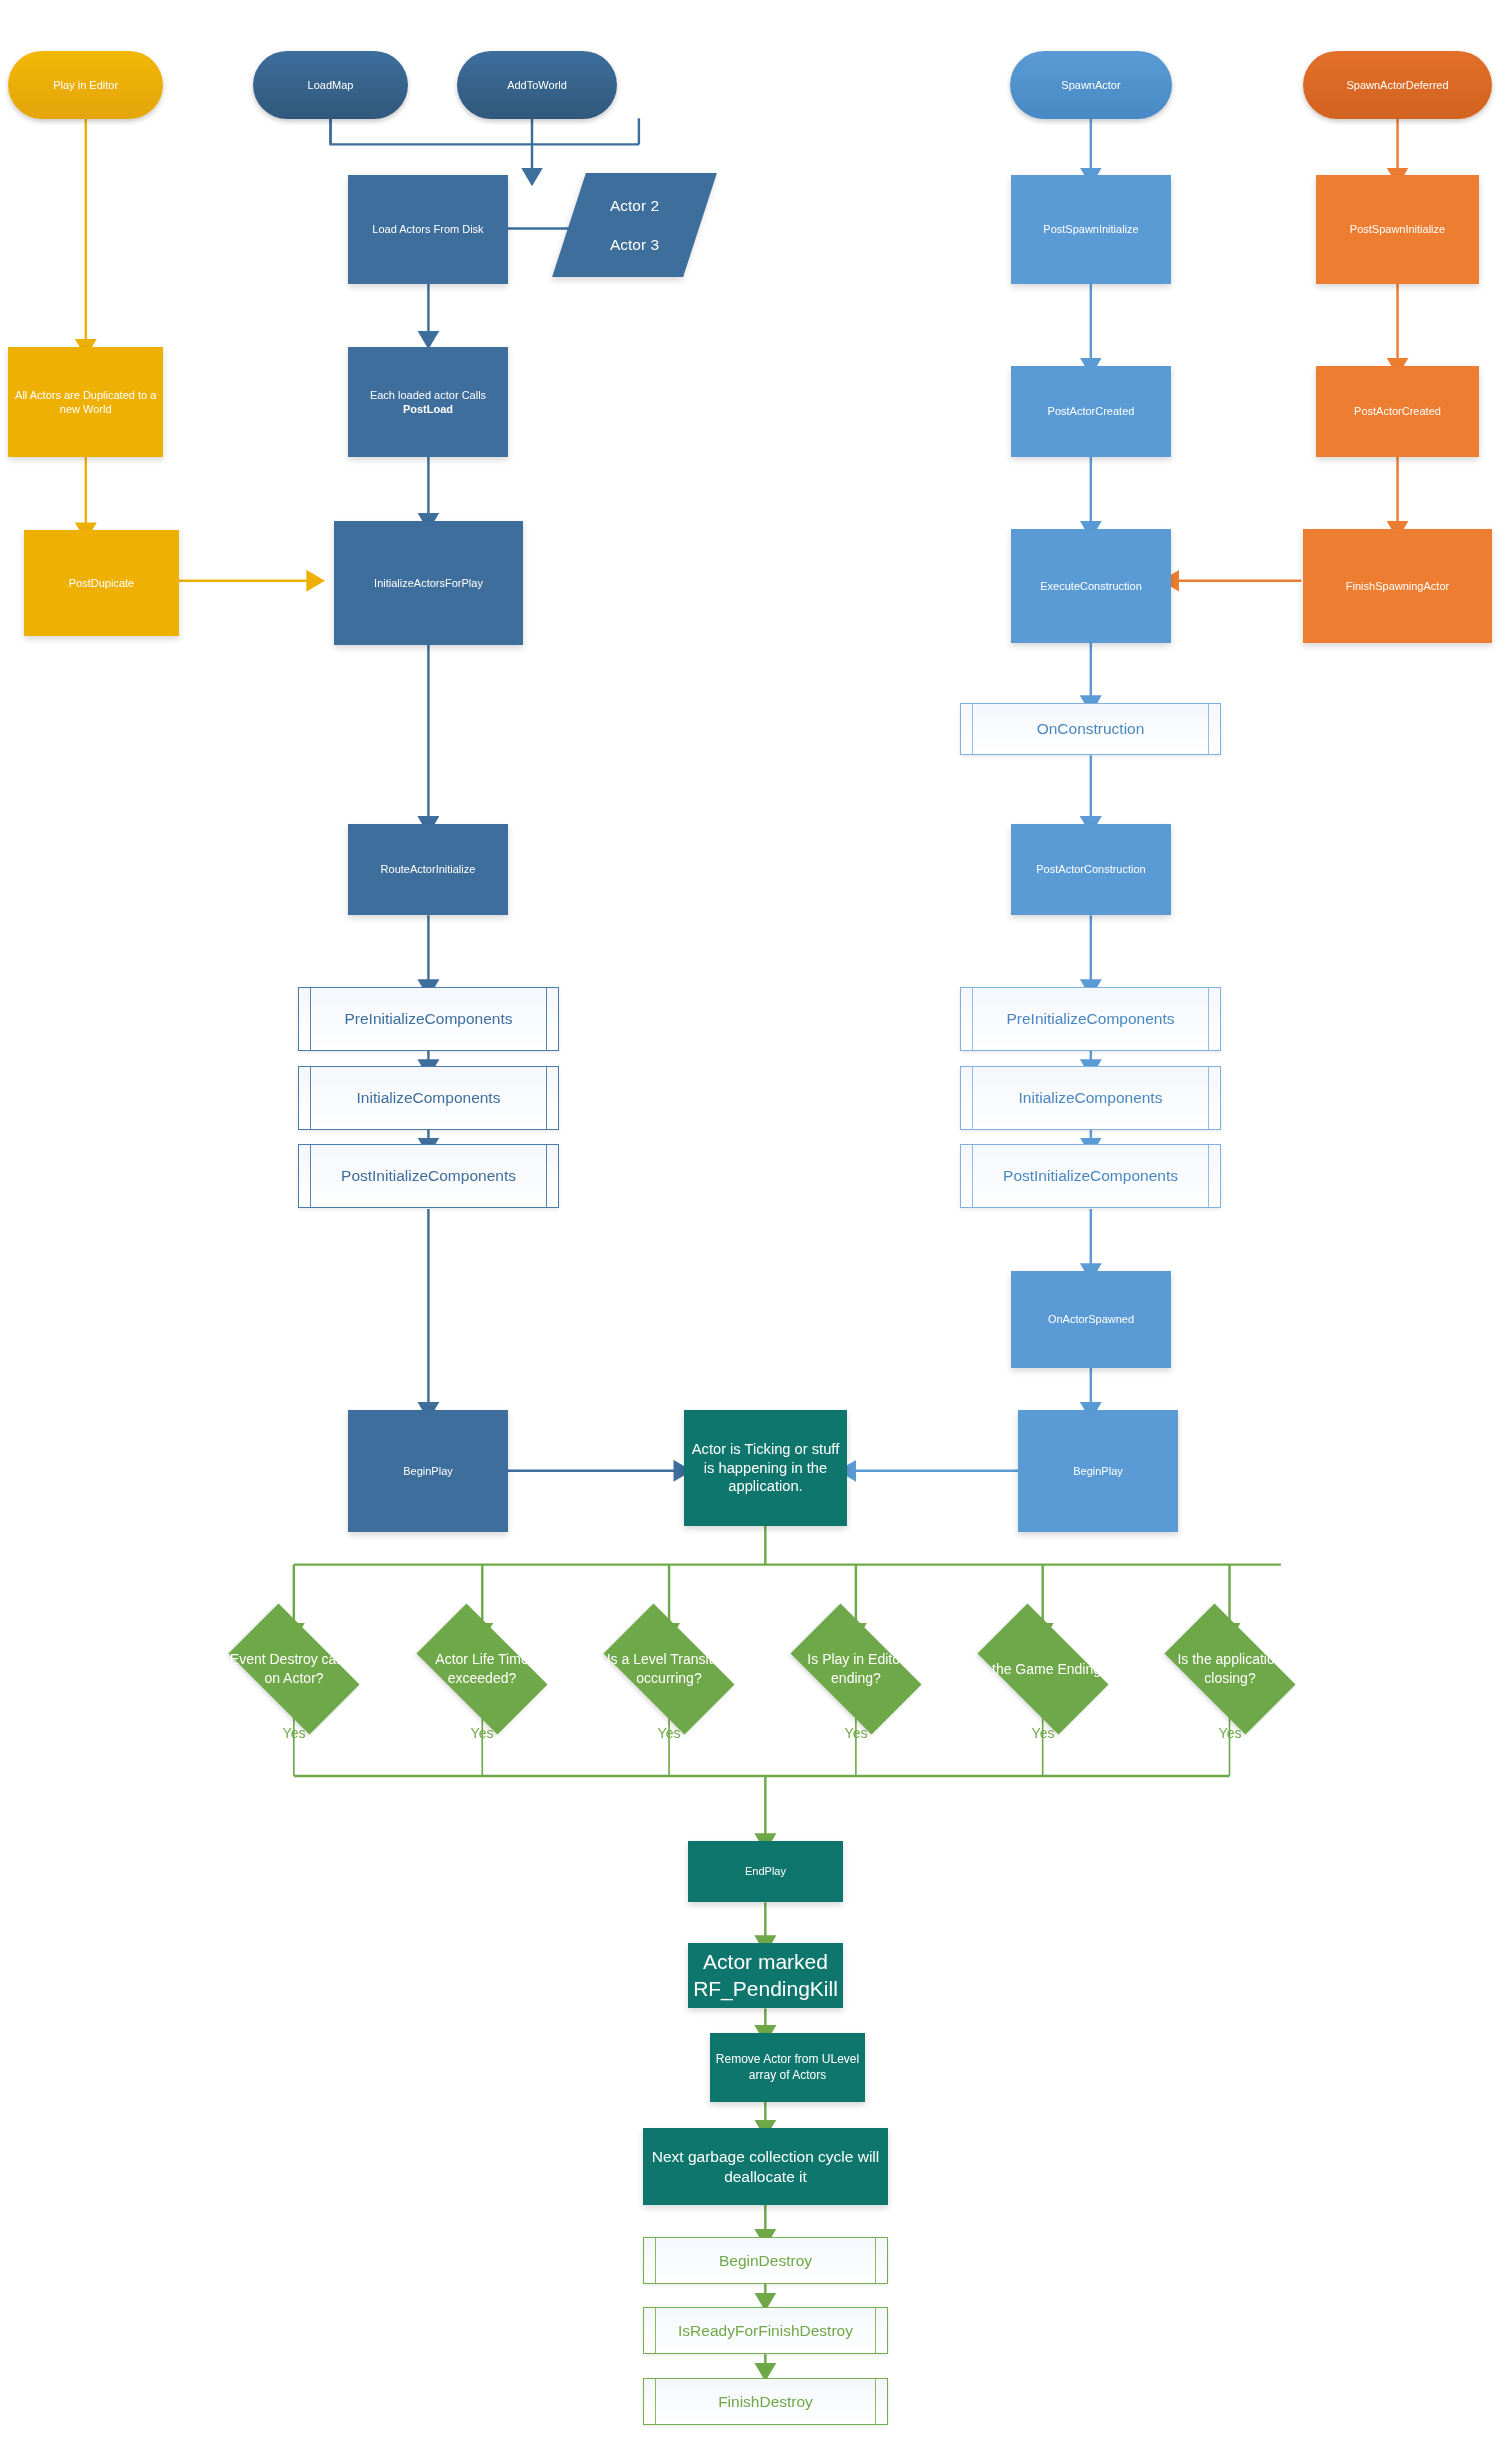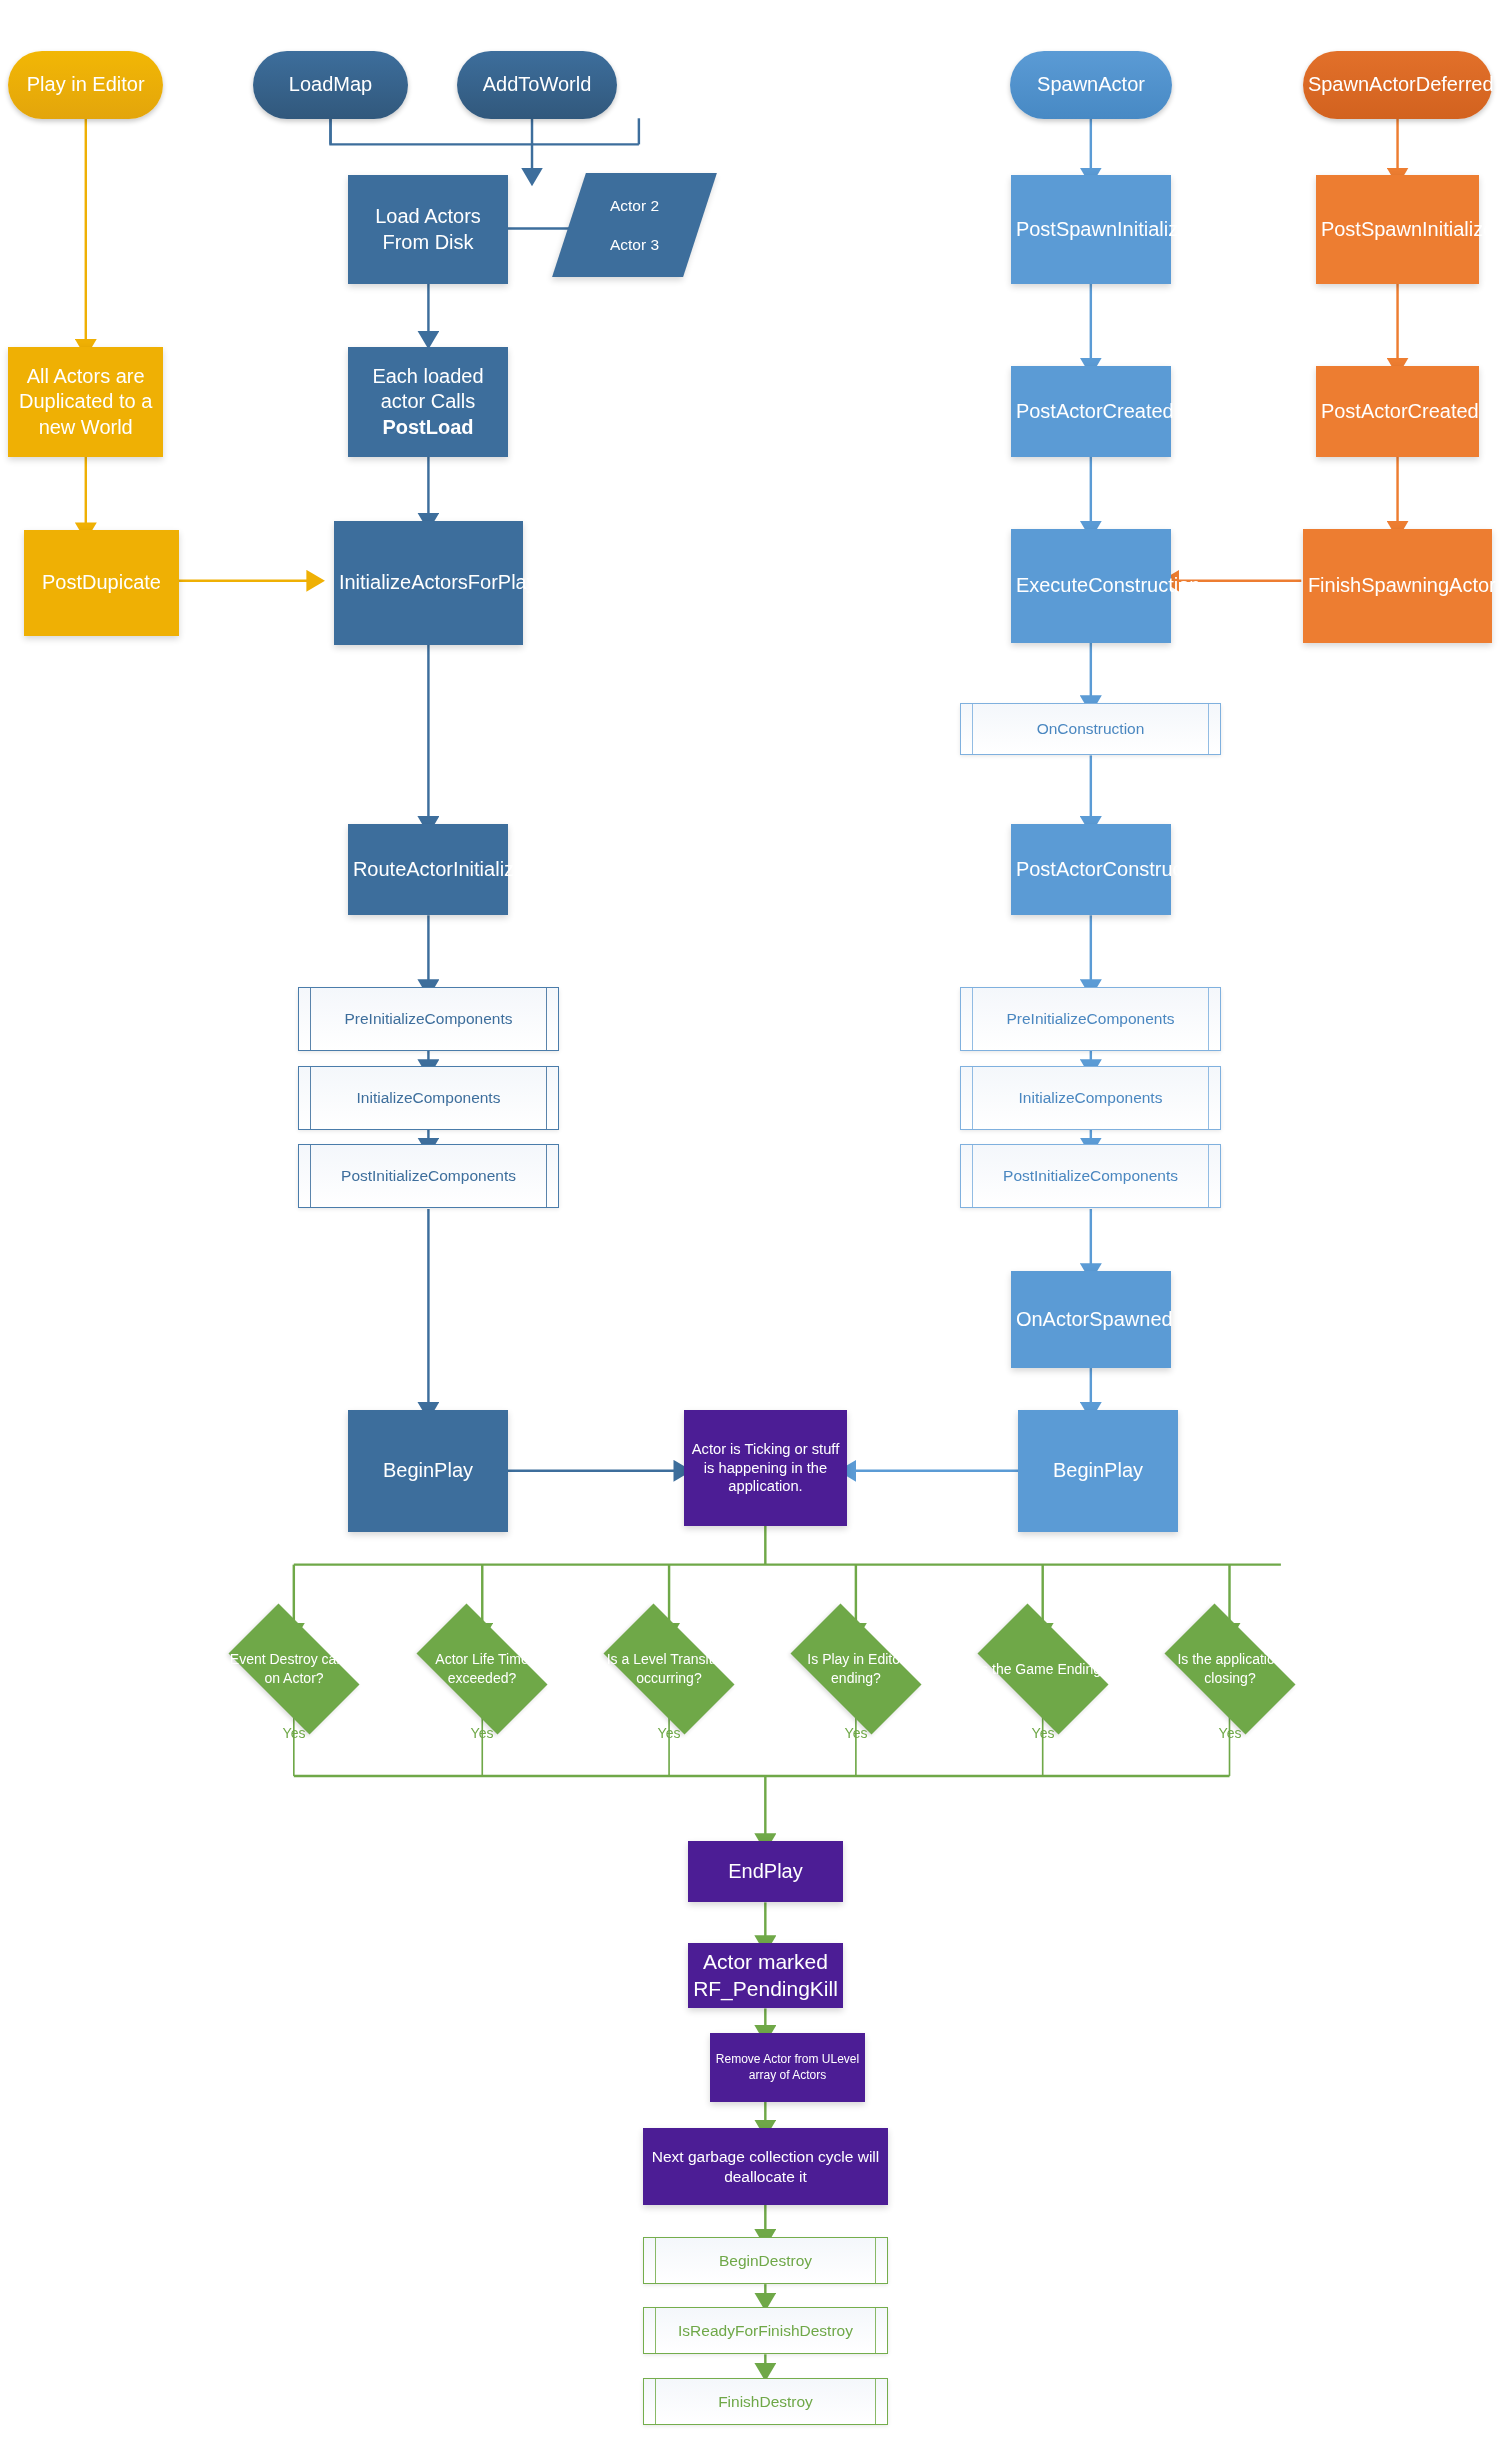--- a/index.html
+++ b/index.html
@@ -22,41 +22,41 @@
     position:absolute;
     box-sizing:border-box;
     display:flex;
     align-items:center;
     justify-content:center;
     text-align:center;
     color:#ffffff;
     line-height:1.28;
     z-index:5;
     padding:1.6px 4.9px;
-    font-size:20px;
+    font-size:11px;
   }
   .node span{display:block;width:100%;}
 
   
   .term{
     border-radius:815px;
     box-shadow:0 2.4px 5.7px rgba(0,0,0,.22);
   }
   .term.dblue{background:linear-gradient(180deg,#3D6E9C 0%,#31587C 100%);}
   .term.lblue{background:linear-gradient(180deg,#5B9BD5 0%,#4789C4 100%);}
   .term.yellow{background:linear-gradient(180deg,#F2B705 0%,#E3A50B 100%);}
   .term.orange{background:linear-gradient(180deg,#E2702A 0%,#D2621F 100%);align-items:center;}
 
   
   .proc{box-shadow:0 3.3px 6.5px rgba(0,0,0,.16);}
   .proc.dblue{background:#3D6E9C;}
   .proc.lblue{background:#5B9BD5;}
   .proc.yellow{background:#EFB004;}
   .proc.orange{background:#ED7D31;}
-  .proc.green{background:#4c1d95;}
+  .proc.green{background:#0f766e;}
 
   
   .data{
     background:#3D6E9C;
     transform:skewX(-18deg);
     box-shadow:0 3.3px 6.5px rgba(0,0,0,.16);
   }
   .data > span{transform:skewX(18deg);}
 
   

